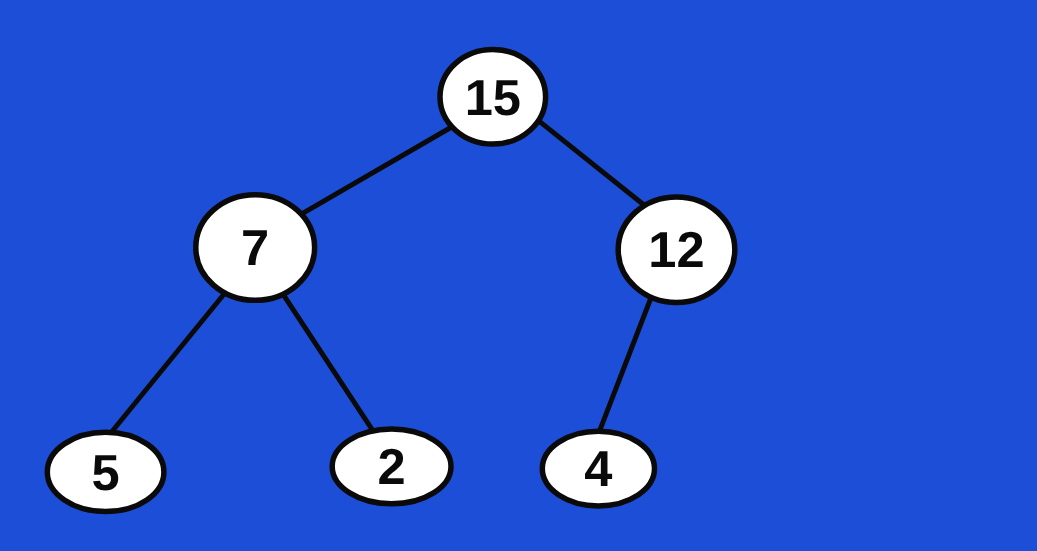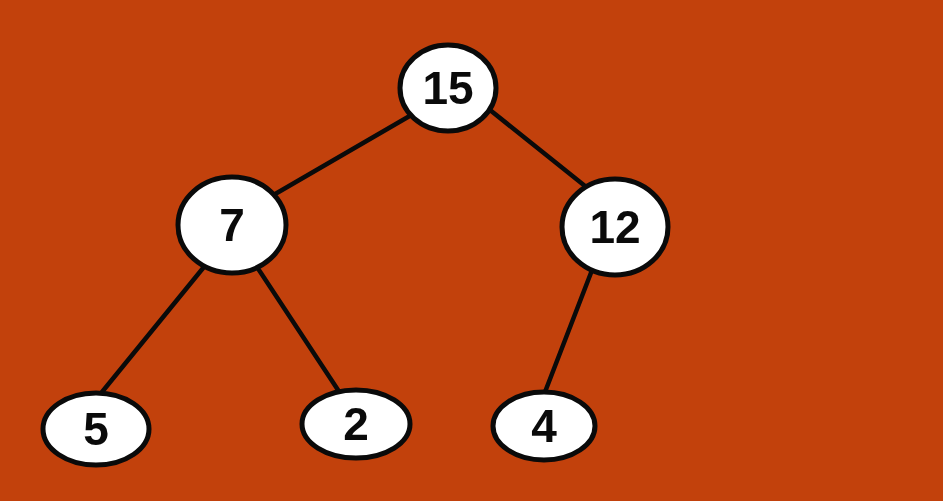--- a/index.html
+++ b/index.html
@@ -4,21 +4,21 @@
 <style>
   html, body {
     margin: 0;
     padding: 0;
     background: #ffffff;
   }
   .stage {
     position: relative;
     width: 943px;
     height: 501px;
-    background: #c2410c;
+    background: #1d4ed8;
     overflow: hidden;
     font-family: "Liberation Sans", sans-serif;
   }
   svg text {
     font-family: "Liberation Sans", "DejaVu Sans", sans-serif;
     font-weight: bold;
     fill: #0a0a0a;
     text-anchor: middle;
     user-select: none;
   }

